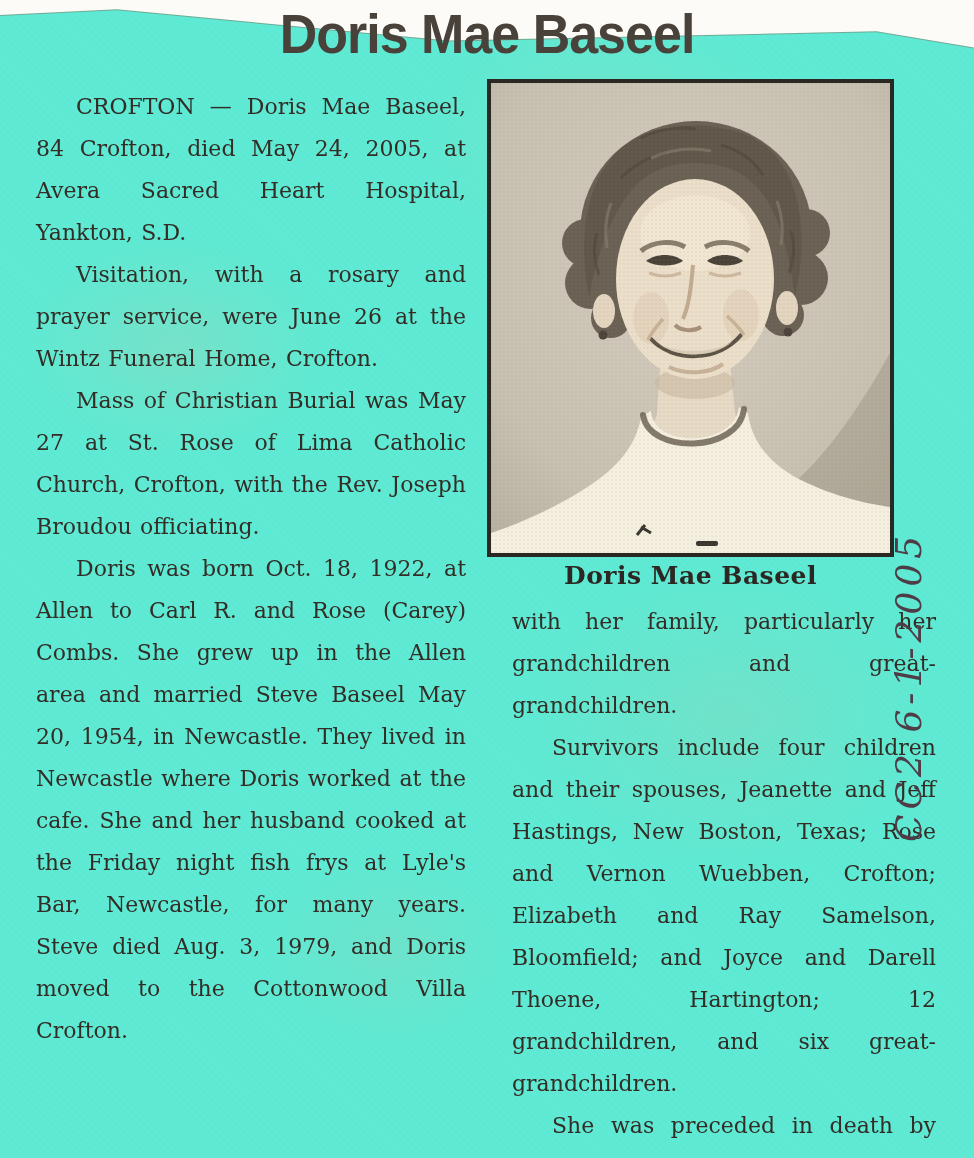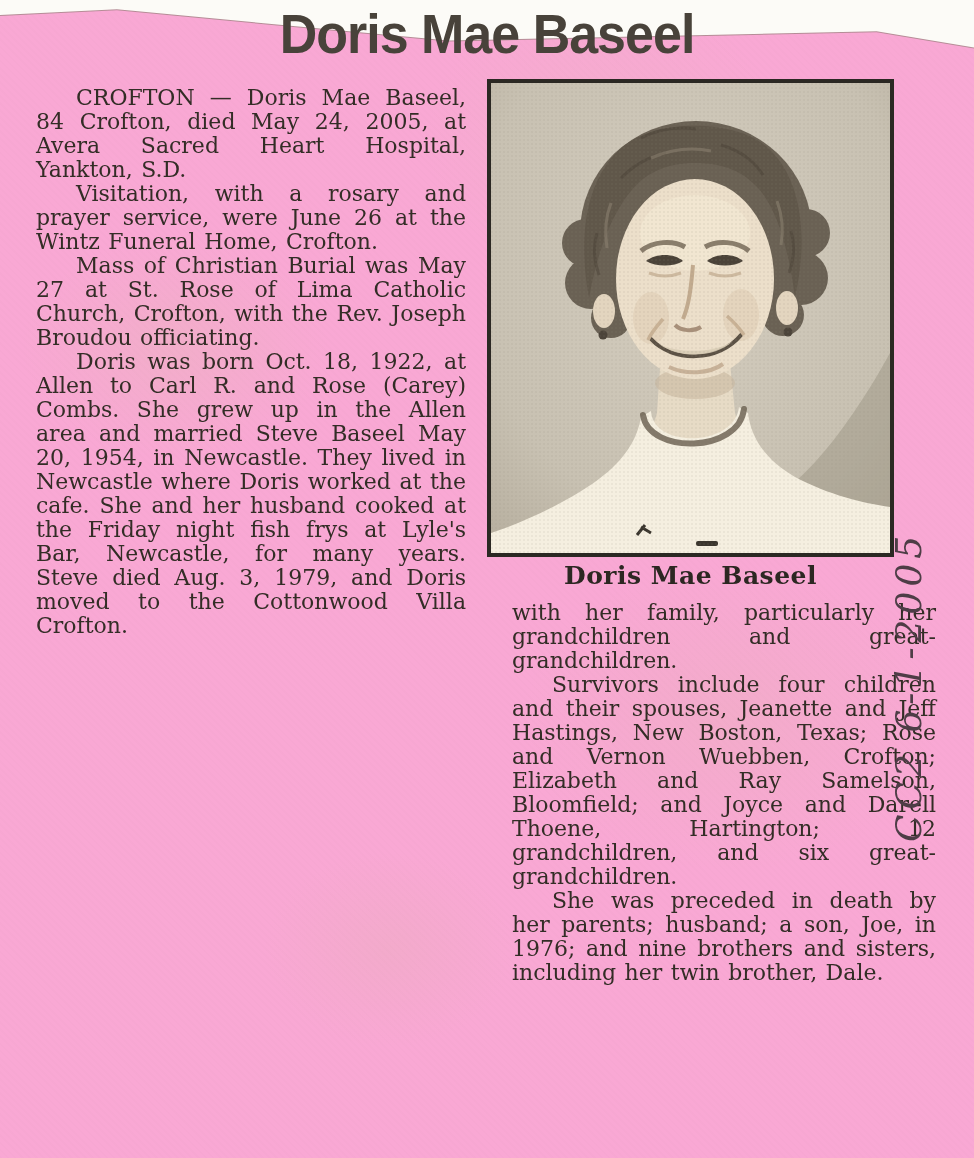--- a/index.html
+++ b/index.html
@@ -1,20 +1,20 @@
 <!DOCTYPE html>
 <html><head>
 <meta charset="utf-8">
 <style>
   html,body{margin:0;padding:0;background:#888;}
   .page{
     position:relative;
     width:974px;height:1158px;
     margin:0 auto;
-    background:#f9a8d4;
+    background:#5eead4;
     overflow:hidden;
     font-family:"DejaVu Serif", serif;
   }
   .texture{
     position:absolute;inset:0;pointer-events:none;
     background:
       radial-gradient(220px 160px at 18% 30%, rgba(214,196,160,.20), transparent 70%),
       radial-gradient(300px 220px at 75% 62%, rgba(210,190,150,.16), transparent 70%),
       radial-gradient(180px 140px at 40% 82%, rgba(205,185,150,.14), transparent 70%),
       radial-gradient(260px 200px at 62% 12%, rgba(216,200,165,.16), transparent 70%),
@@ -31,21 +31,21 @@
     position:absolute;top:2px;left:0;width:100%;
     margin:0;text-align:center;
     font-family:"Liberation Sans", sans-serif;
     font-weight:bold;font-size:52px;letter-spacing:-1px;
     color:#48423a;
     transform:scaleY(1.06);transform-origin:top center;
   }
   .col{position:absolute;}
   .col p{
     margin:0;
-    font-size:22px;line-height:24px;
+    font-size:22px;line-height:42px;
     text-align:justify;
     text-indent:40px;
     color:#332d26;
     word-spacing:1.5px;
   }
   .col p.cont{text-indent:0;}
   .col-left{left:36px;top:86px;width:430px;}
   .col-right{left:512px;top:601px;width:424px;}
   .photo{
     position:absolute;left:487px;top:79px;margin:0;

